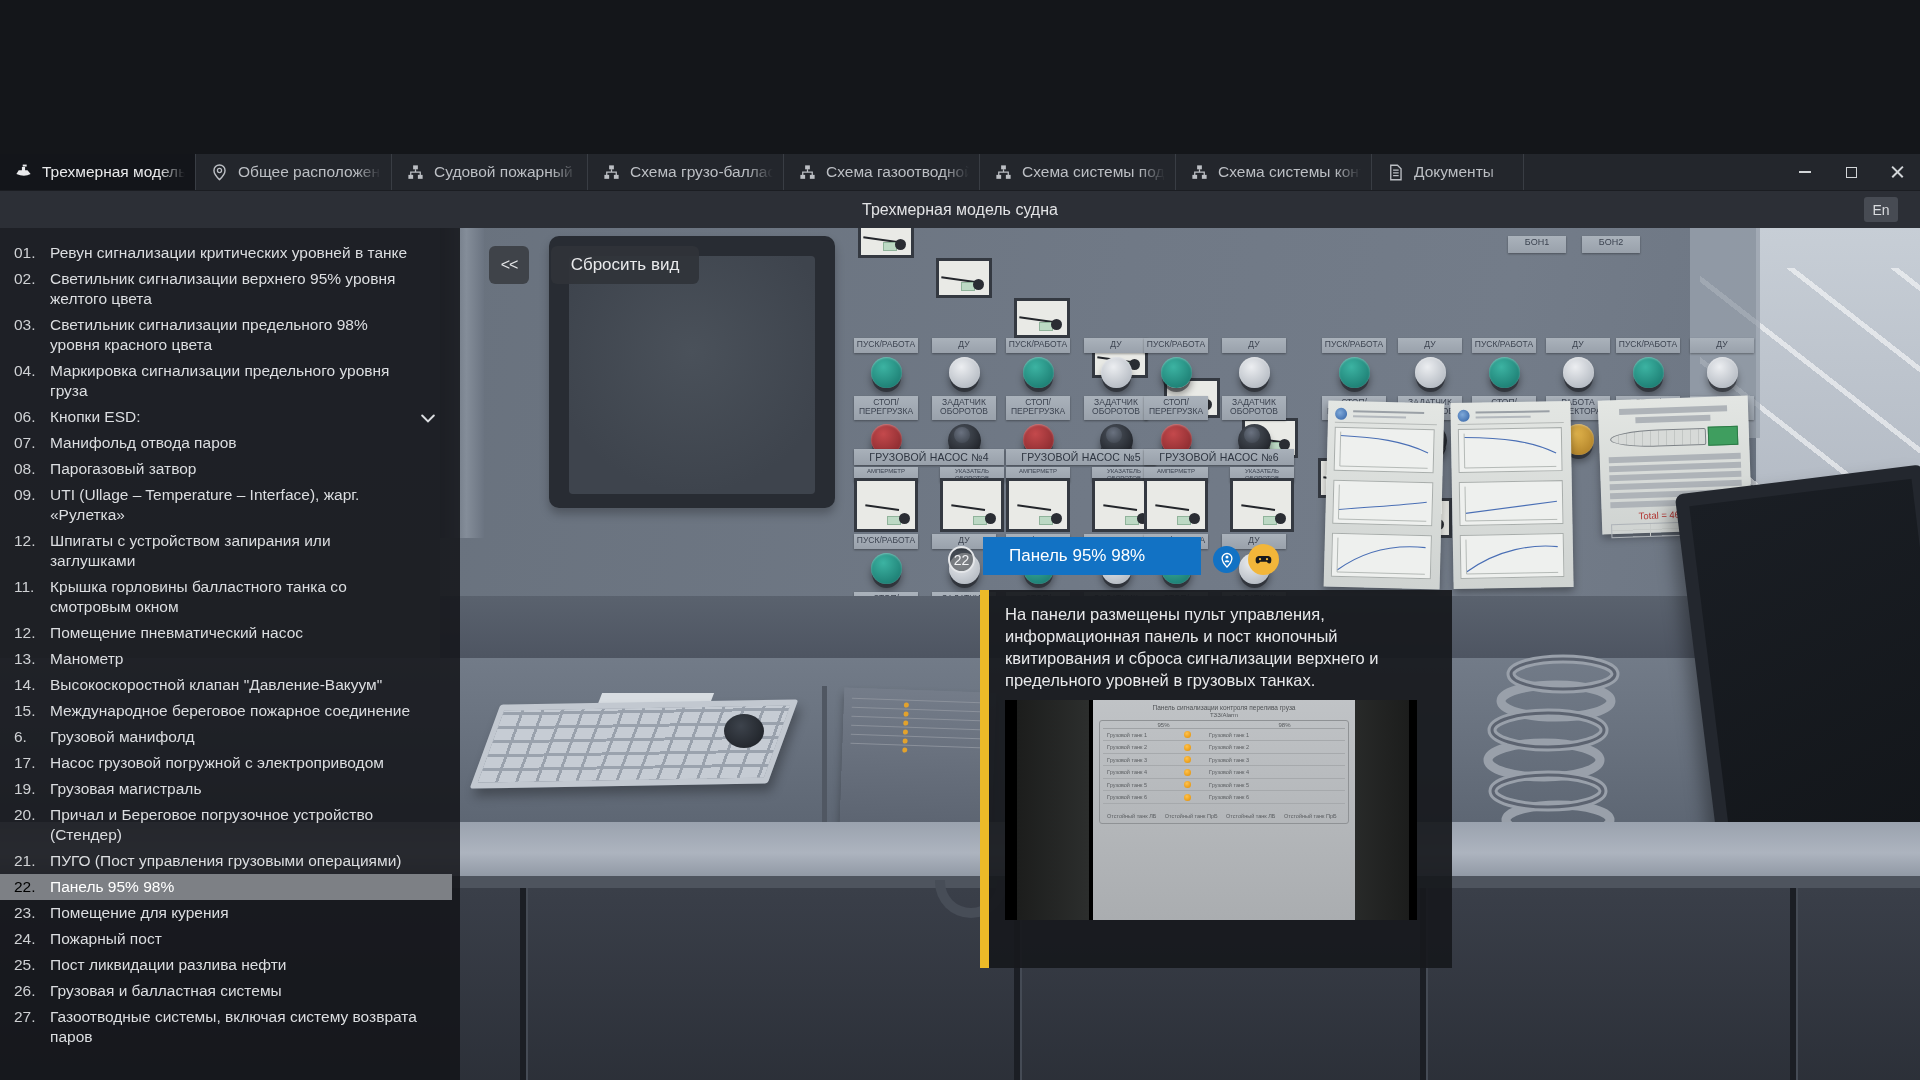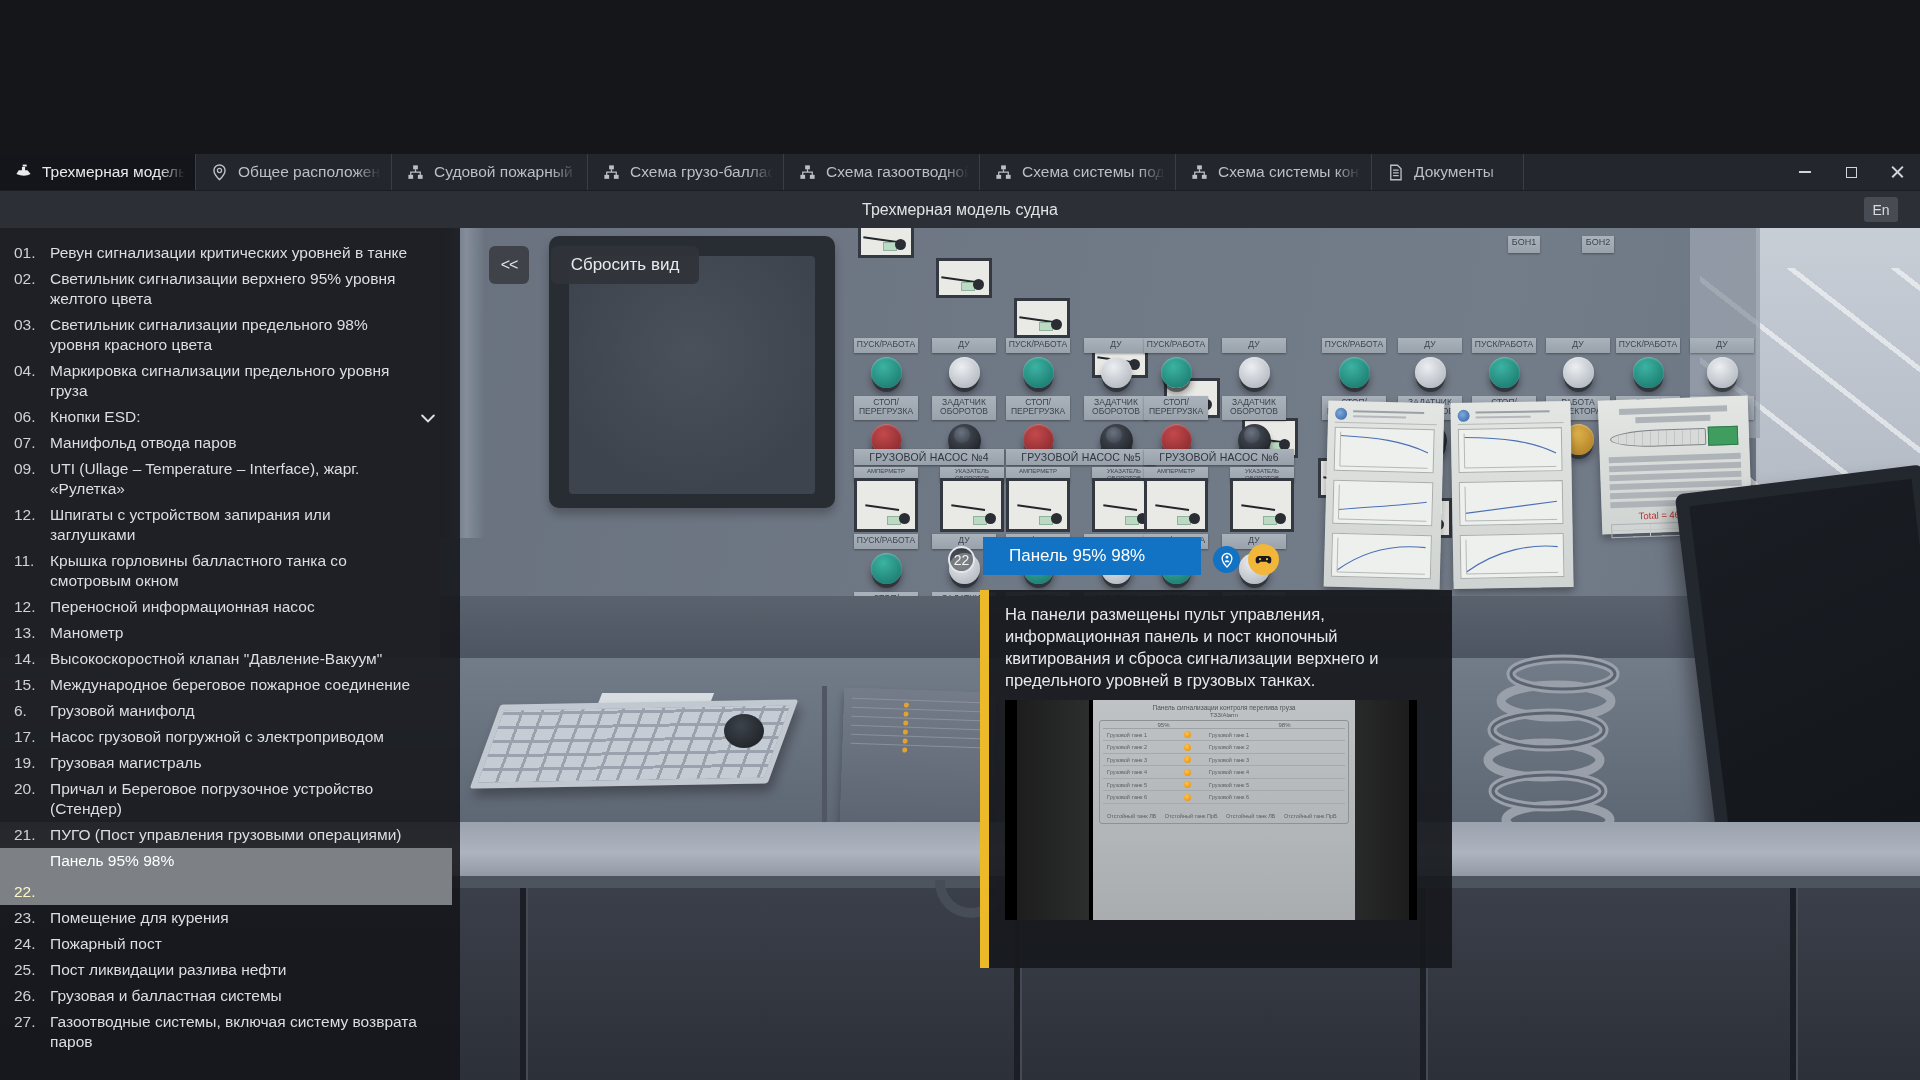--- a/index.html
+++ b/index.html
@@ -99,21 +99,21 @@
   .bcol .plate.two{min-height:24px;}
   .bcol .gap{height:8px;}
   .nameplate{position:absolute;left:0;top:111px;width:150px;background:linear-gradient(#a9b1ba,#98a0aa);
       color:#2e3540;font-size:10.5px;text-align:center;padding:2px 0;letter-spacing:.2px;
       box-shadow:0 1px 2px rgba(0,0,0,.4);}
   .glabels{position:absolute;left:0;top:129px;width:150px;display:flex;justify-content:space-between;}
   .glabels .plate{width:64px;font-size:6px;padding:1px 0;}
   .gpair{position:absolute;left:0;top:140px;width:150px;display:flex;justify-content:space-between;}
   .gpair .gauge{width:64px;height:54px;}
 
-  .bon-plate{top:8px;width:32px;height:17px;font-size:9px;}
+  .bon-plate{top:8px;width:58px;height:17px;font-size:9px;}
   .bon-col{position:absolute;top:110px;width:64px;display:flex;flex-direction:column;align-items:center;}
   .bon-col .plate{width:64px;margin-bottom:4px;min-height:15px;}
   .bon-col .plate.two{min-height:24px;}
 
   
   .sheet{background:linear-gradient(#e3e6e3,#cfd3d1);box-shadow:0 4px 8px rgba(0,0,0,.35);padding:6px 7px;}
   .sheet .shead{height:16px;border-bottom:1px solid #b6bab8;margin-bottom:4px;position:relative;}
   .sheet .logo{position:absolute;left:0;top:1px;width:12px;height:12px;border-radius:50%;
       background:radial-gradient(circle at 40% 40%,#7fa9d9,#2f5fa3);}
   .sheet .hline{position:absolute;left:18px;top:3px;width:70%;height:2px;background:#9aa0a6;}
@@ -154,21 +154,21 @@
 
   
   .sidebar{position:absolute;left:0;top:74px;width:460px;height:938px;
       background:rgba(19,21,25,.87);z-index:10;padding:12px 8px 0 0;}
   .slist{list-style:none;margin:0;padding:0;}
   .srow{display:flex;padding:3px 6px 3px 14px;font-size:15.5px;line-height:20px;color:#dcdee1;
         cursor:pointer;position:relative;}
   .srow .snum{flex:0 0 36px;color:#cfd1d4;}
   .srow .stext{flex:1;padding-right:26px;}
   .srow[data-state="selected"]{background:#7d8085;color:#fff;}
-  .srow[data-state="selected"] .snum{color:#fef9c3;margin-top:31px;}
+  .srow[data-state="selected"] .snum{color:#000000;}
   .srow .chev{display:none;position:absolute;right:14px;top:4px;width:20px;height:20px;}
   .srow[data-state="expandable"] .chev{display:block;}
 
   
   .collapse-btn{position:absolute;left:489px;top:92px;width:40px;height:38px;z-index:11;
       background:rgba(60,63,68,.92);border-radius:6px;border:none;color:#e5e6e8;font-size:16px;
       font-family:inherit;letter-spacing:-1px;cursor:pointer;}
   .reset-btn{position:absolute;left:551px;top:92px;width:148px;height:38px;z-index:11;
       background:rgba(48,51,57,.9);border-radius:6px;border:none;color:#e9eaec;font-size:17px;
       font-family:inherit;cursor:pointer;}
@@ -744,20 +744,25 @@
             <use href="#chevron-down-icon"></use>
           </svg>
         </li>
 
         <li class="srow">
           <span class="snum">07.</span>
           <span class="stext">Манифольд отвода паров</span>
 
         </li>
 
+        <li class="srow">
+          <span class="snum">08.</span>
+          <span class="stext">Парогазовый затвор</span>
+
+        </li>
 
         <li class="srow">
           <span class="snum">09.</span>
           <span class="stext">UTI (Ullage – Temperature – Interface), жарг. «Рулетка»</span>
 
         </li>
 
         <li class="srow">
           <span class="snum">12.</span>
           <span class="stext">Шпигаты с устройством запирания или заглушками</span>
@@ -765,21 +770,21 @@
         </li>
 
         <li class="srow">
           <span class="snum">11.</span>
           <span class="stext">Крышка горловины балластного танка со смотровым окном</span>
 
         </li>
 
         <li class="srow">
           <span class="snum">12.</span>
-          <span class="stext">Переносной информационная насос</span>
+          <span class="stext">Помещение пневматический насос</span>
 
         </li>
 
         <li class="srow">
           <span class="snum">13.</span>
           <span class="stext">Манометр</span>
 
         </li>
 
         <li class="srow">

